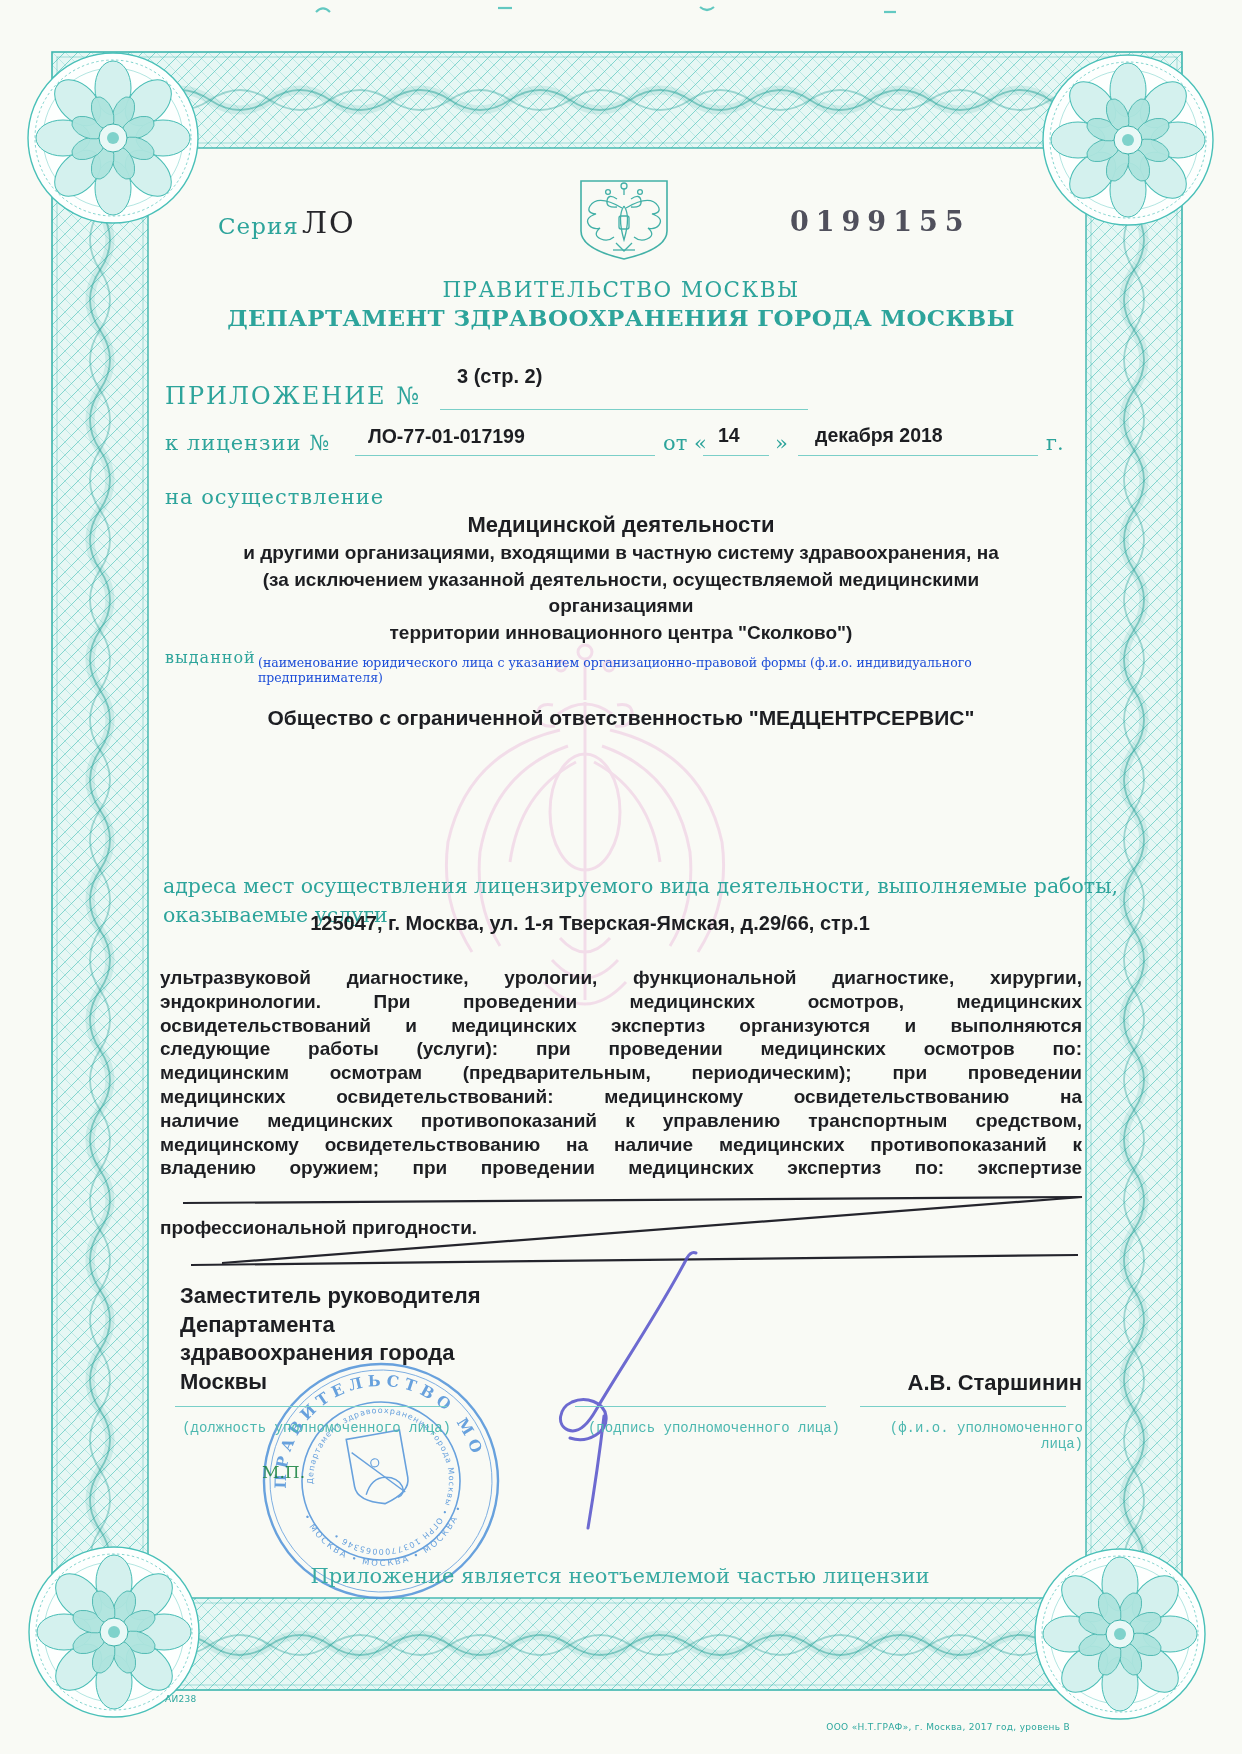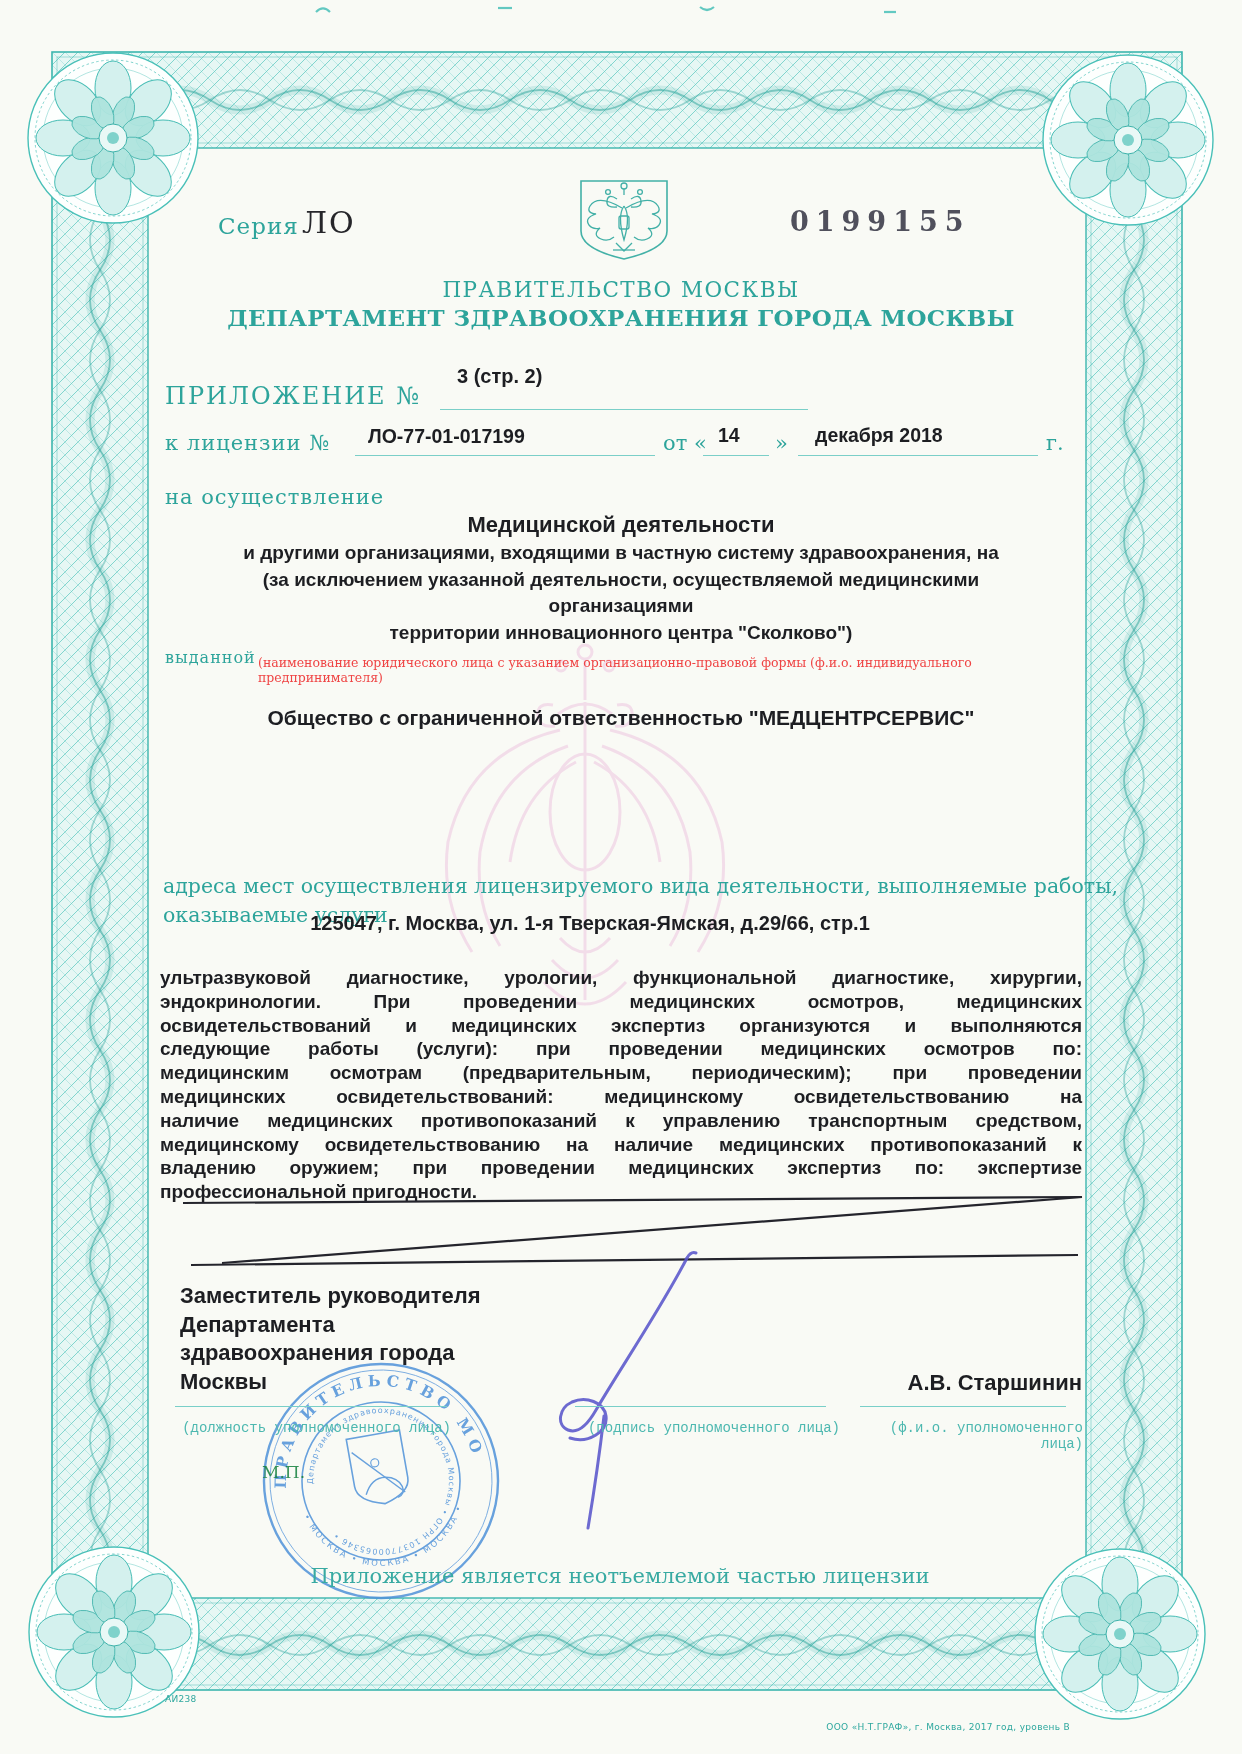--- a/index.html
+++ b/index.html
@@ -2,27 +2,27 @@
 <html><head>
 <meta charset="utf-8">
 <style>
   html,body{margin:0;padding:0;background:#e8e8e4;}
   .page{position:relative;width:1242px;height:1754px;margin:0 auto;background:#f9faf5;overflow:hidden;
         font-family:"DejaVu Serif",serif;}
   .abs{position:absolute;}
   svg{display:block;}
   
   .teal{color:#2da49b;font-family:"DejaVu Serif",serif;}
-  .teal-sm{color:#ef4444;font-family:"DejaVu Serif",serif;}
+  .teal-sm{color:#1d4ed8;font-family:"DejaVu Serif",serif;}
   
   .blk{color:#1d1e22;font-family:"Liberation Sans","DejaVu Sans",sans-serif;font-weight:700;}
   .center{text-align:center;}
   .fline{border-bottom:1.6px solid #7bcfc8;height:0;}
   .works-line{text-align:justify;text-align-last:justify;}
-  .works-line:last-child{text-align-last:left;}
+  .works-line:last-child{text-align-last:left;margin-top:36px;}
   .caption{color:#4db8b0;font-family:Liberation Mono, monospace;font-size:14px;text-align:right;}
   .fineprint{color:#2fa89f;font-family:"DejaVu Sans",sans-serif;font-size:9px;letter-spacing:.3px;}
 </style>
 </head>
 <body>
 
 <div class="page">
 
   <svg class="abs" style="left:0;top:0;" width="1242" height="1754" viewBox="0 0 1242 1754">
     <defs>

